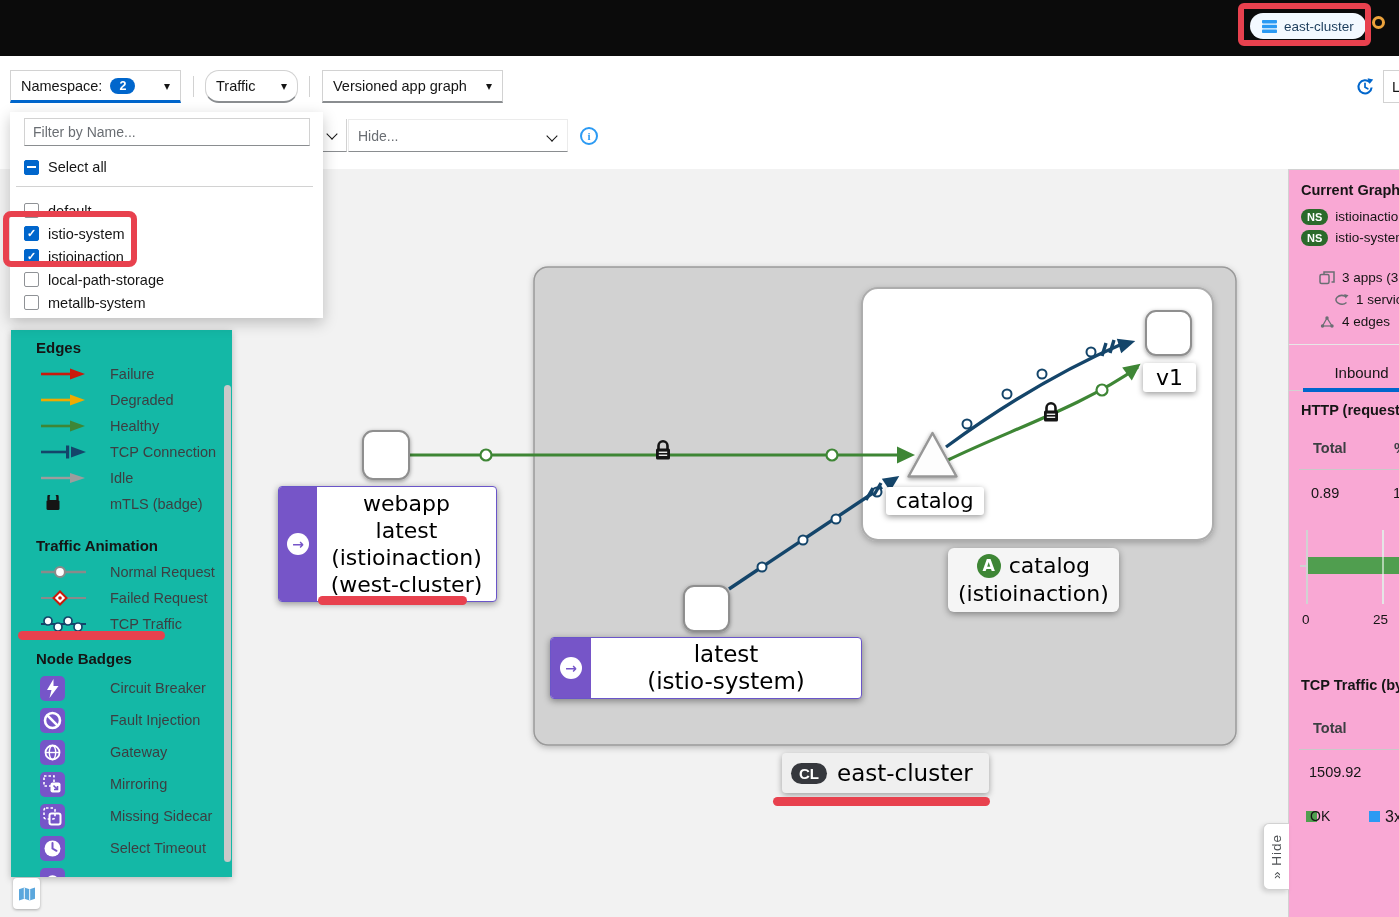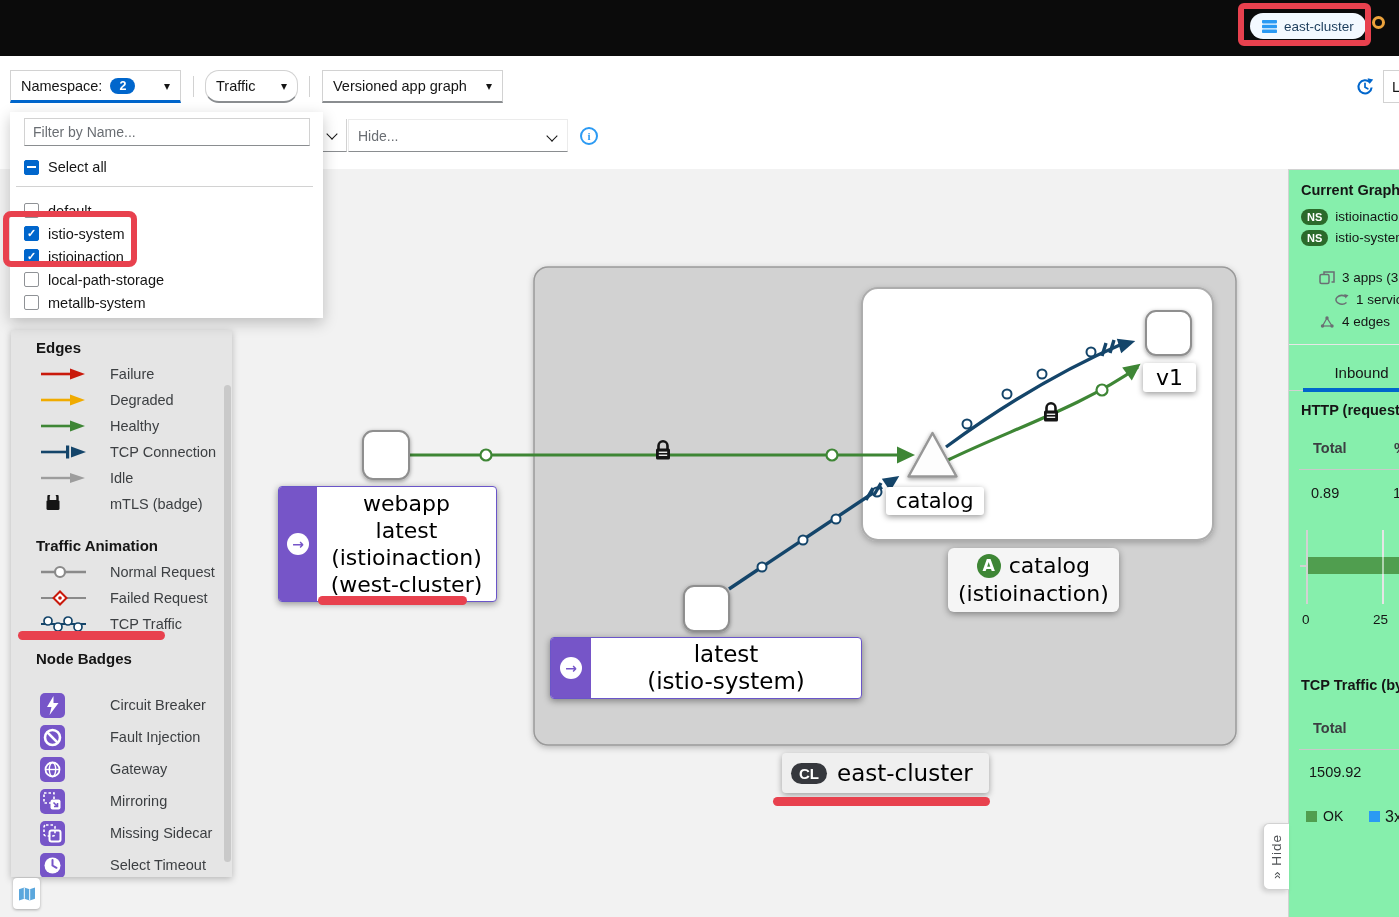--- a/index.html
+++ b/index.html
@@ -56,21 +56,21 @@
   .dd-div { margin:9px 0 0 6px; width:297px; border-top:1px solid #d2d2d2; }
   .dd-items { margin-top:12px; }
   .cb { width:15px; height:15px; border:1px solid #8f9296; border-radius:2px; background:#fff; flex:0 0 15px;
         display:flex; align-items:center; justify-content:center; }
   .cb.checked { background:var(--accent_blue); border-color:var(--accent_blue); }
   .cb.checked::after { content:"✓"; color:#fff; font-size:11px; font-weight:bold; }
   .cb.indet { background:var(--accent_blue); border-color:var(--accent_blue); }
   .cb.indet::after { content:""; width:9px; height:2.5px; background:#fff; display:block; }
 
   
-  .legend { position:absolute; left:11px; top:330px; width:221px; height:547px; background:#e5e5e5;
+  .legend { position:absolute; left:11px; top:330px; width:221px; height:547px; background:#14b8a6;
             box-shadow:0 2px 7px rgba(0,0,0,.25); z-index:6; overflow:hidden; }
   .lg-title { margin:9px 0 0 25px; font-size:15px; font-weight:bold; height:18px; }
   .lg-row { display:flex; align-items:center; height:26px; padding-left:29px; }
   .lg-row .ic { width:47px; flex:0 0 47px; display:flex; align-items:center; }
   .lg-row .lbl { margin-left:23px; font-size:14.5px; color:#3c3f42; white-space:nowrap; }
   .lg-sect { margin-top:4px; }
   .bsect .lg-row { height:32px; }
   .badge-ic { width:25px; height:25px; background:var(--purple_badge); border-radius:5px; flex:0 0 25px;
               display:flex; align-items:center; justify-content:center; }
   .bsect .lg-row .lbl { margin-left:45px; }
@@ -113,21 +113,21 @@
   .ann { position:absolute; z-index:30; pointer-events:none; }
   .ann-box { border:6px solid var(--annotation_red); border-radius:8px; }
   .ann-line { background:var(--annotation_red); border-radius:5px; }
   .ann-topbar { left:1238px; top:3px; width:133px; height:43px; border-radius:6px; }
   .ann-nslist { left:3px; top:211px; width:134px; height:56px; }
   .ann-tcp { left:18px; top:631px; width:147px; height:9px; }
   .ann-webapp { left:318px; top:596px; width:149px; height:9px; }
   .ann-cluster { left:773px; top:797px; width:217px; height:9px; }
 
   
-  .side-panel { position:absolute; left:1288px; top:169px; width:111px; height:748px; background:#86efac;
+  .side-panel { position:absolute; left:1288px; top:169px; width:111px; height:748px; background:#f9a8d4;
                 border-left:1px solid #d2d2d2; border-top:1px solid #d2d2d2; z-index:6; overflow:hidden;text-decoration:underline; }
   .sp { position:absolute; white-space:nowrap; }
   .sp-title { left:12px; top:12px; font-size:14.5px; font-weight:bold; }
   .ns-pill { background:var(--ns_badge_green); color:#fff; font-size:11px; font-weight:bold;
              padding:2px 6px; border-radius:9px; margin-right:7px; }
   .sp-ns1 { left:12px; top:39px; font-size:13.5px; }
   .sp-ns2 { left:12px; top:60px; font-size:13.5px; }
   .sp-stat { font-size:13.5px; display:flex; align-items:center; gap:7px; }
   .sp-div { position:absolute; border-top:1px solid #e7e7e7; }
   .sp-tab { left:24px; top:194px; width:97px; text-align:center; font-size:15px; }
@@ -424,21 +424,21 @@
               <circle cx="18" cy="12" r="4" fill="#fff" style="stroke:var(--tcp_navy)" stroke-width="1.7"></circle>
               <circle cx="28" cy="6" r="4" fill="#fff" style="stroke:var(--tcp_navy)" stroke-width="1.7"></circle>
               <circle cx="38" cy="12" r="4" fill="#fff" style="stroke:var(--tcp_navy)" stroke-width="1.7"></circle>
             </svg>
         </span>
         <span class="lbl">TCP Traffic</span>
       </div>
     </div>
 
     <div class="lg-title" style="margin-top:13px;">Node Badges</div>
-    <div class="lg-sect bsect" style="margin-top:21px;">
+    <div class="lg-sect bsect" style="margin-top:4px;">
       <div class="lg-row">
         <span class="badge-ic">
           <svg width="25" height="25" viewBox="0 0 25 25">
               <polygon points="13.5,3 7,14 11.5,14 9.5,22 18.5,10 13.5,10" fill="#fff"></polygon>
             </svg>
         </span>
         <span class="lbl">Circuit Breaker</span>
       </div>
       <div class="lg-row">
         <span class="badge-ic">
@@ -562,21 +562,21 @@
     <div class="sp sp-val" style="left:104px; top:315px;">1</div>
 
     <div class="vline" style="left:17px; top:360px; height:74px;"></div>
     <div style="position:absolute; left:11px; top:395px; width:6px; height:1.5px; background:#d2d2d2;"></div>
     <div class="vline" style="left:93px; top:360px; height:74px; width:1.5px; background:#e5e5e5;"></div>
     <div style="position:absolute; left:19px; top:387px; width:92px; height:17px; background:var(--ok_bar_green);"></div>
     <div style="position:absolute; left:93px; top:387px; width:1.5px; height:17px; background:rgba(255,255,255,.55);"></div>
     <div class="sp sp-tick" style="left:13px; top:442px;">0</div>
     <div class="sp sp-tick" style="left:84px; top:442px;">25</div>
     <div class="sq" style="left:17px; top:641px; background:var(--ok_bar_green);"></div>
-    <div class="sp" style="left:34px; top:638px; font-size:14px;">OK</div>
+    <div class="sp" style="left:21px; top:638px; font-size:14px;">OK</div>
     <div class="sq" style="left:80px; top:641px; background:var(--blue_3xx);"></div>
     <div class="sp" style="left:96px; top:638px; font-size:16px;">3x</div>
 
     <div class="sp sp-h" style="left:12px; top:507px;">TCP Traffic (by</div>
     <div class="sp sp-colh" style="left:24px; top:550px;">Total</div>
     <div class="sp-div" style="left:10px; top:579px; width:101px; border-color:#c9c9c9;"></div>
     <div class="sp sp-val" style="left:20px; top:594px;">1509.92</div>
   </div>
 
   <div class="hide-tab">

